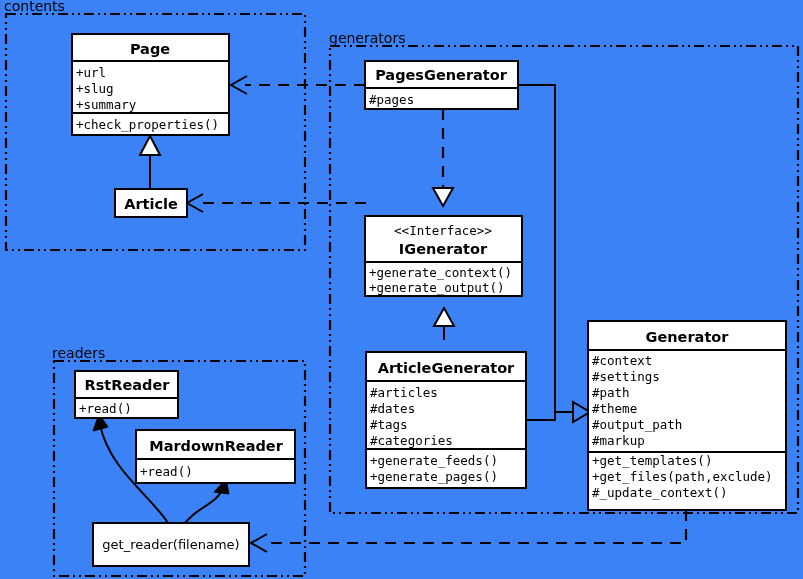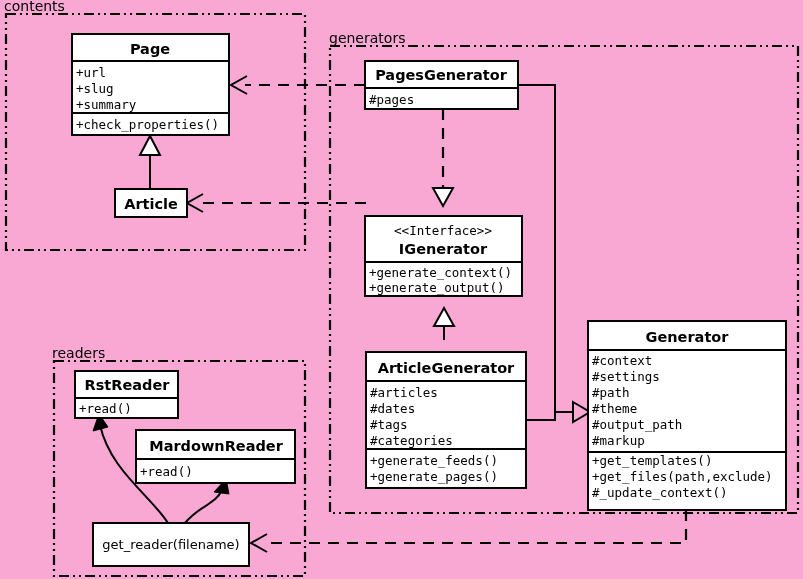--- a/index.html
+++ b/index.html
@@ -4,21 +4,21 @@
 <style>
   html, body {
     margin: 0;
     padding: 0;
     background: #ffffff;
   }
   #diagram-root {
     position: relative;
     width: 803px;
     height: 579px;
-    background: #f9a8d4;
+    background: #3b82f6;
     font-family: "DejaVu Sans", sans-serif;
     overflow: hidden;
   }
   svg.uml-canvas {
     position: absolute;
     left: 0;
     top: 0;
     width: 803px;
     height: 579px;
   }

